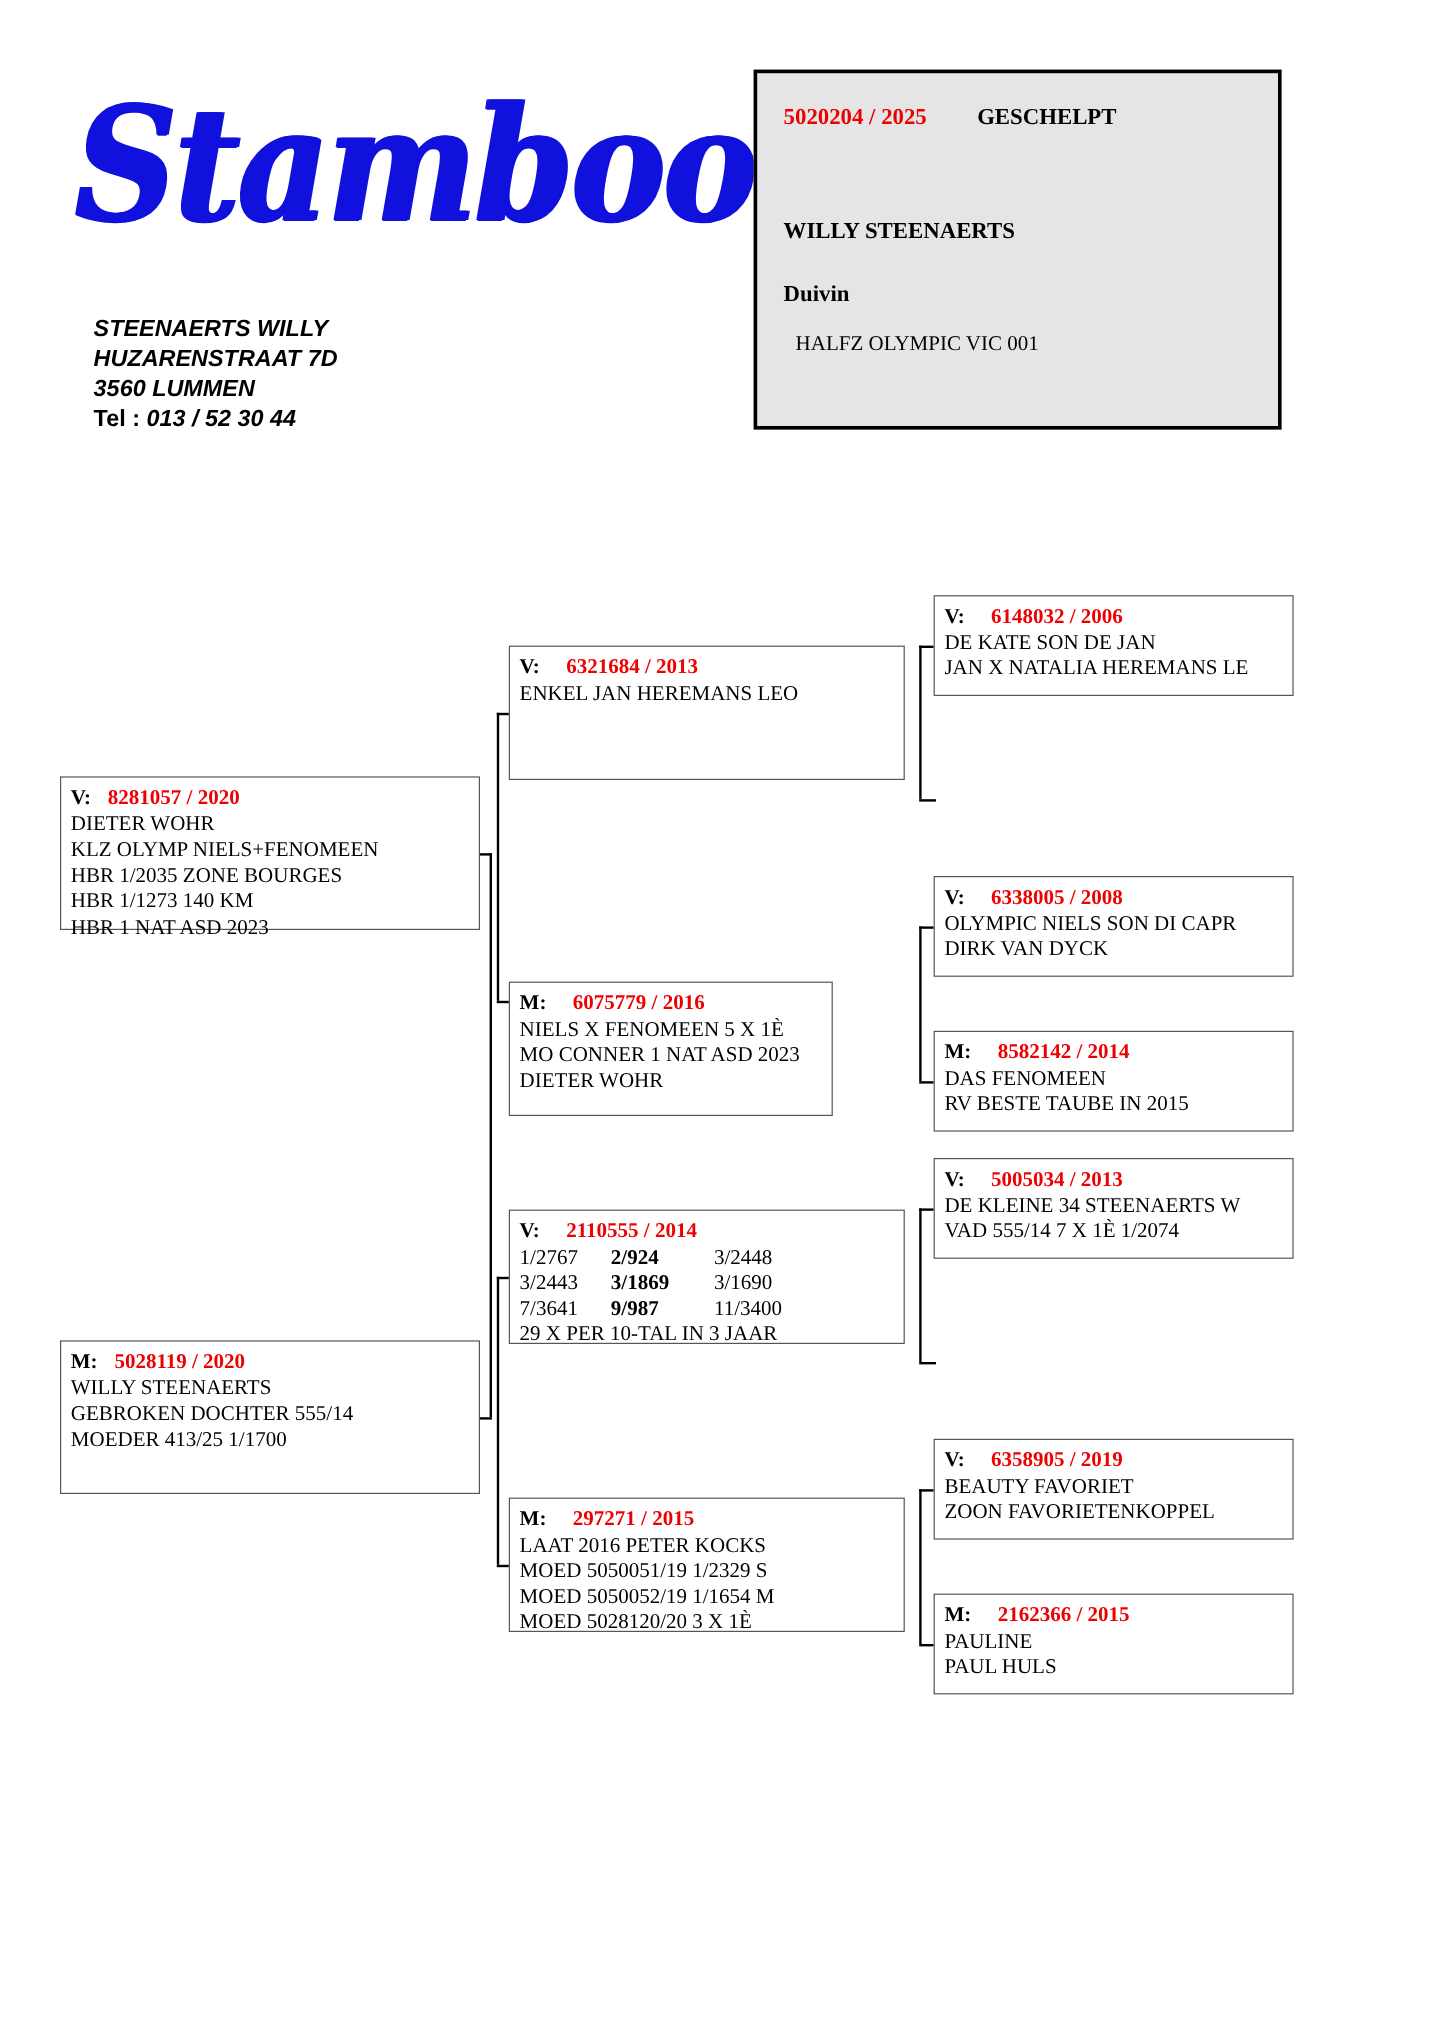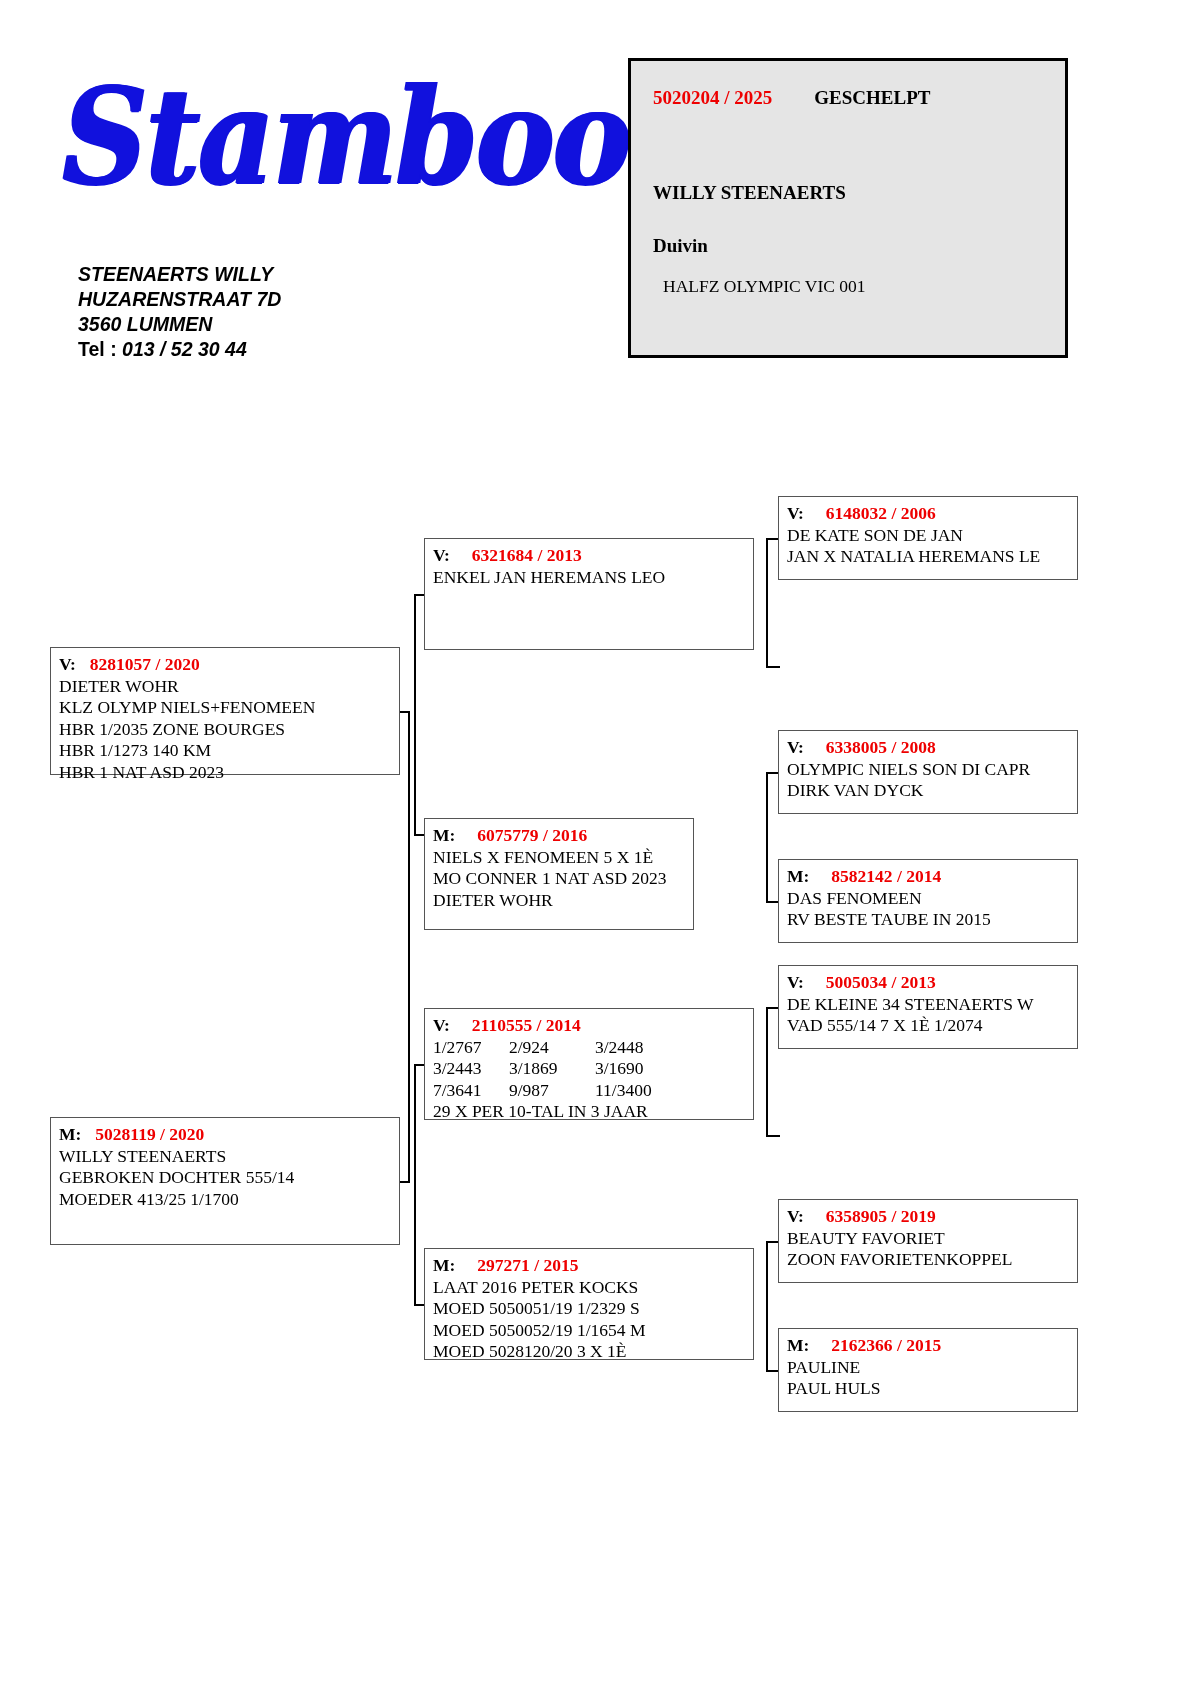--- a/index.html
+++ b/index.html
@@ -66,21 +66,21 @@
   .bx-g7{left:778px;top:1199px;width:300px;height:84px;}
   .bx-g8{left:778px;top:1328px;width:300px;height:84px;}
 
   .conn{position:absolute;background:#000;}
   .v{width:2px;}
   .h{height:2px;}
 
   .cols{display:flex;}
   .cols span{display:inline-block;}
   .c1{width:76px;}
-  .c2{width:86px;}
+  .c2{width:86px;font-weight:bold;}
 </style>
 </head>
 <body>
 
 <div class="logo">Stamboom</div>
 
 <div class="address">
   <div>STEENAERTS WILLY</div>
   <div>HUZARENSTRAAT 7D</div>
   <div>3560 LUMMEN</div>

